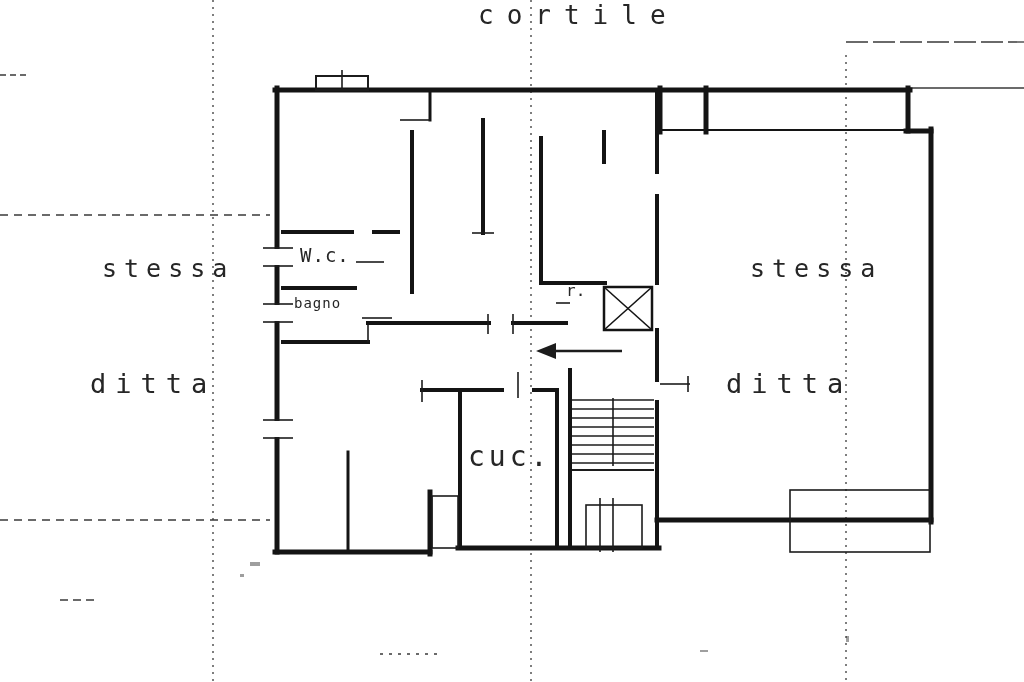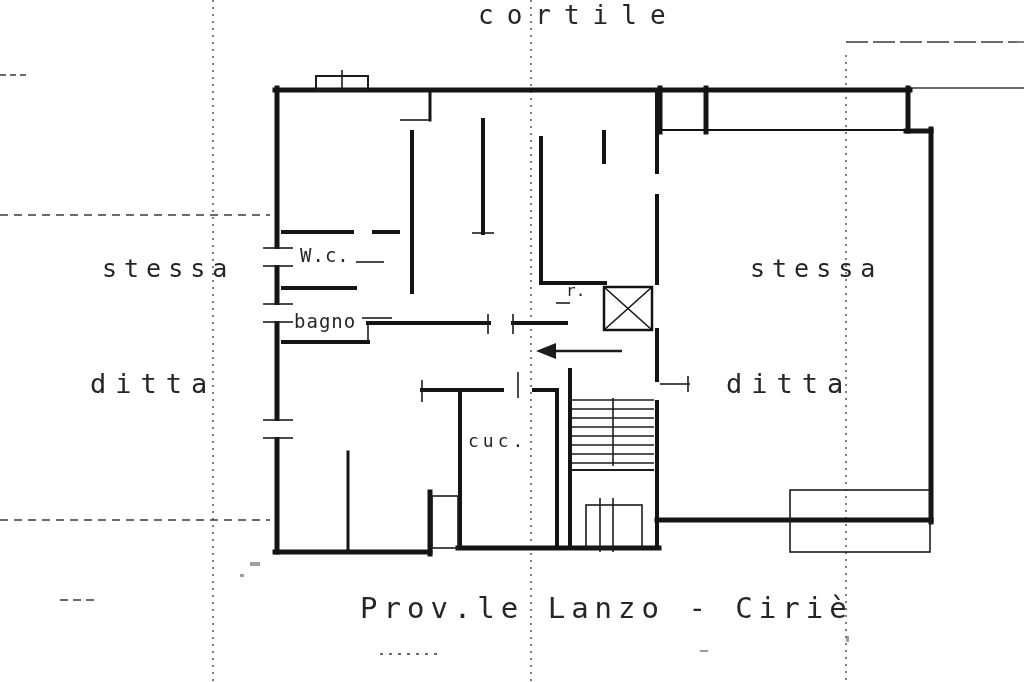--- a/index.html
+++ b/index.html
@@ -17,23 +17,23 @@
     white-space:nowrap;
     line-height:1;
     user-select:none;
   }
   .lbl-courtyard {left:478px;top:2px;  font-size:26px;letter-spacing:13px;}
   .lbl-stessa-l  {left:102px;top:256px;font-size:25px;letter-spacing:7px;}
   .lbl-ditta-l   {left:90px; top:370px;font-size:27px;letter-spacing:9px;}
   .lbl-stessa-r  {left:750px;top:256px;font-size:25px;letter-spacing:7px;}
   .lbl-ditta-r   {left:726px;top:370px;font-size:27px;letter-spacing:9px;}
   .lbl-wc        {left:300px;top:238px;font-size:19px;letter-spacing:1px;margin-top:8px;}
-  .lbl-bagno     {left:294px;top:312px;font-size:19px;letter-spacing:1px;}
+  .lbl-bagno     {left:294px;top:296px;font-size:14px;letter-spacing:1px;}
   .lbl-r         {left:566px;top:283px;font-size:16px;}
-  .lbl-cuc       {left:468px;top:432px;font-size:18px;letter-spacing:4px;}
+  .lbl-cuc       {left:468px;top:443px;font-size:28px;letter-spacing:4px;}
   .lbl-road      {left:360px;top:594px;font-size:29px;letter-spacing:6px;}
 </style>
 </head>
 <body>
 
 <div class="page">
 
   <svg width="1024" height="682" viewBox="0 0 1024 682">
 
     <g stroke="#3a3a3a" stroke-width="1.3" fill="none">
@@ -162,14 +162,13 @@
   <div class="lbl lbl-ditta-l">ditta</div>
 
   <div class="lbl lbl-stessa-r">stessa</div>
   <div class="lbl lbl-ditta-r">ditta</div>
 
   <div class="lbl lbl-wc">W.c.</div>
   <div class="lbl lbl-bagno">bagno</div>
   <div class="lbl lbl-r">r.</div>
   <div class="lbl lbl-cuc">cuc.</div>
 
-  <div class="lbl lbl-road">Prov.le Lanzo - Ciriè</div>
 </div>
 
 </body></html>

